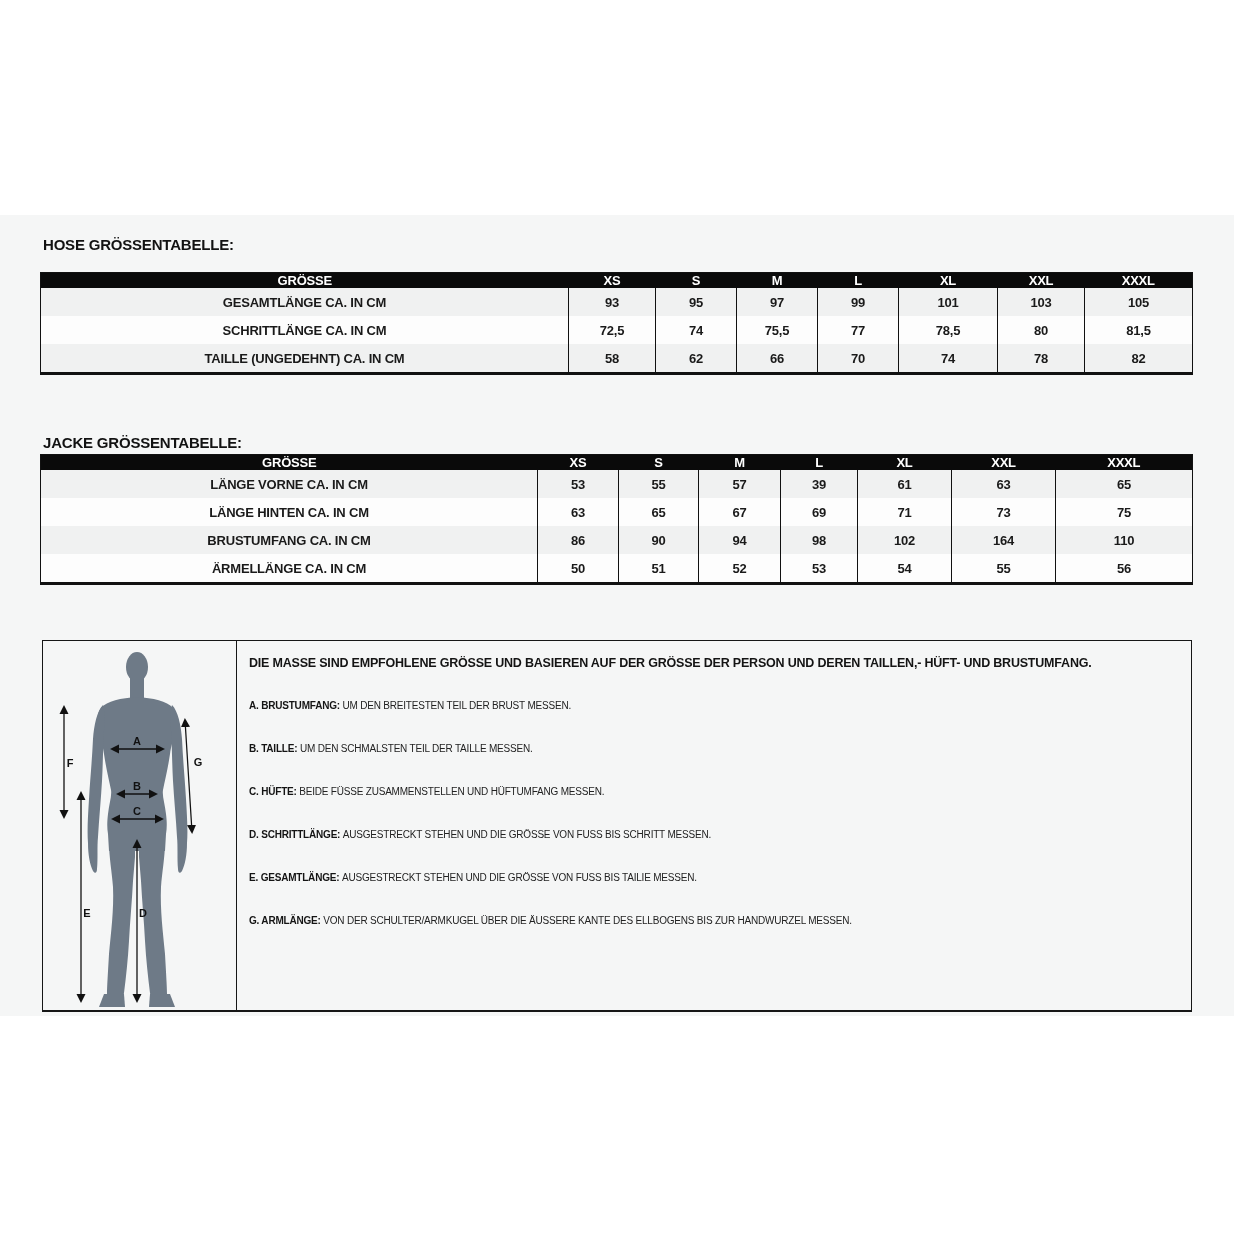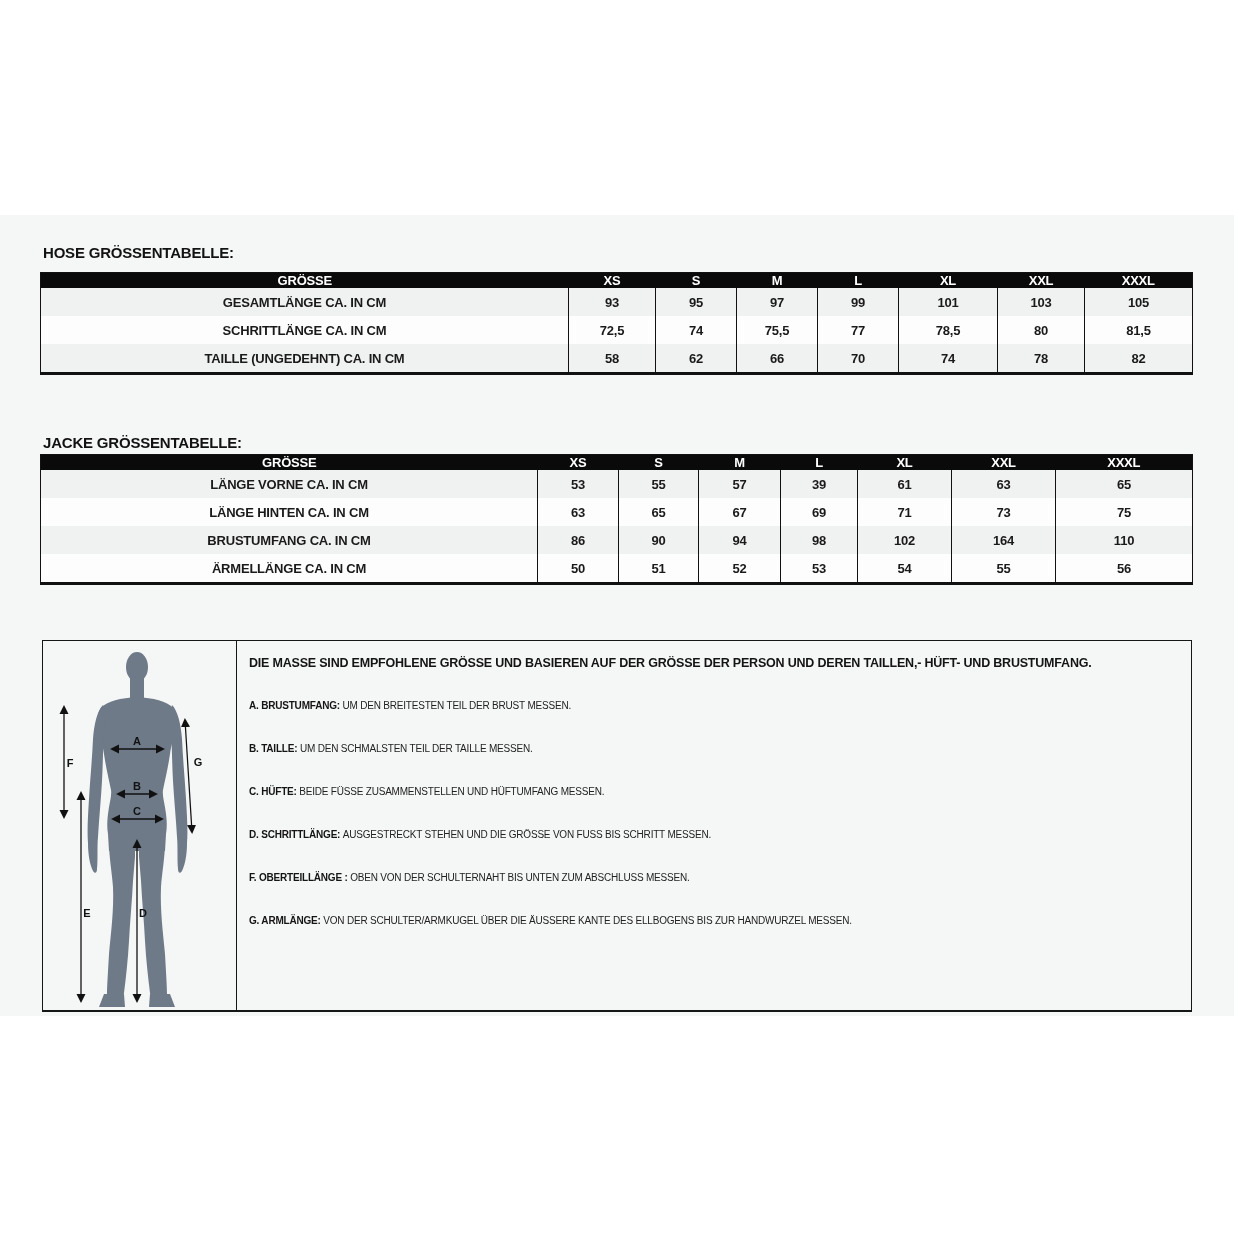--- a/index.html
+++ b/index.html
@@ -2,21 +2,21 @@
 <html><head>
 <meta charset="utf-8">
 <style>
   html,body{margin:0;padding:0;}
   body{font-family:"Liberation Sans","DejaVu Sans",sans-serif;background:#ffffff;}
   #page{position:relative;width:1234px;height:1234px;background:#ffffff;overflow:hidden;}
   .band{position:absolute;left:0;top:215px;width:1234px;height:801px;background:#f5f6f6;}
 
   .section-heading{position:absolute;left:43px;font-size:15px;font-weight:700;color:#121212;
     letter-spacing:-0.2px;white-space:nowrap;}
-  #hose-heading{top:244px;}
+  #hose-heading{top:236px;}
   #jacke-heading{top:434px;}
 
   table.size-table{position:absolute;left:40px;border-collapse:collapse;table-layout:fixed;
     width:1152px;background:#ffffff;border:1px solid #111;border-bottom:3px solid #111;}
   #hose-table{top:272px;}
   #jacke-table{top:454px;}
   table.size-table thead th{background:#0a0a0a;color:#ffffff;font-size:13px;font-weight:700;
     height:15px;text-align:center;letter-spacing:-0.2px;padding:0;}
   table.size-table tbody td{height:28px;text-align:center;font-size:13px;font-weight:600;
     color:#1a1a1a;border-left:1px solid #111;padding:0;letter-spacing:-0.2px;}
@@ -223,18 +223,18 @@
         </g>
       </svg>
     </div>
     <div id="guide-text">
       <div class="guide-intro">DIE MASSE SIND EMPFOHLENE GRÖSSE UND BASIEREN AUF DER GRÖSSE DER PERSON UND DEREN TAILLEN,- HÜFT- UND BRUSTUMFANG.</div>
       <div id="guide-items">
           <div class="guide-item"><span class="item-label">A. BRUSTUMFANG: </span><span class="item-text">UM DEN BREITESTEN TEIL DER BRUST MESSEN.</span></div>
           <div class="guide-item"><span class="item-label">B. TAILLE: </span><span class="item-text">UM DEN SCHMALSTEN TEIL DER TAILLE MESSEN.</span></div>
           <div class="guide-item"><span class="item-label">C. HÜFTE: </span><span class="item-text">BEIDE FÜSSE ZUSAMMENSTELLEN UND HÜFTUMFANG MESSEN.</span></div>
           <div class="guide-item"><span class="item-label">D. SCHRITTLÄNGE: </span><span class="item-text">AUSGESTRECKT STEHEN UND DIE GRÖSSE VON FUSS BIS SCHRITT MESSEN.</span></div>
-          <div class="guide-item"><span class="item-label">F. OBERTEILLÄNGE : </span><span class="item-text">OBEN VON DER SCHULTERNAHT BIS UNTEN ZUM ABSCHLUSS MESSEN.</span></div>
+          <div class="guide-item"><span class="item-label">E. GESAMTLÄNGE: </span><span class="item-text">AUSGESTRECKT STEHEN UND DIE GRÖSSE VON FUSS BIS TAILIE MESSEN.</span></div>
           <div class="guide-item"><span class="item-label">G. ARMLÄNGE: </span><span class="item-text">VON DER SCHULTER/ARMKUGEL ÜBER DIE ÄUSSERE KANTE DES ELLBOGENS BIS ZUR HANDWURZEL MESSEN.</span></div>
         </div>
     </div>
   </div>
 </div>
 
 </body></html>

